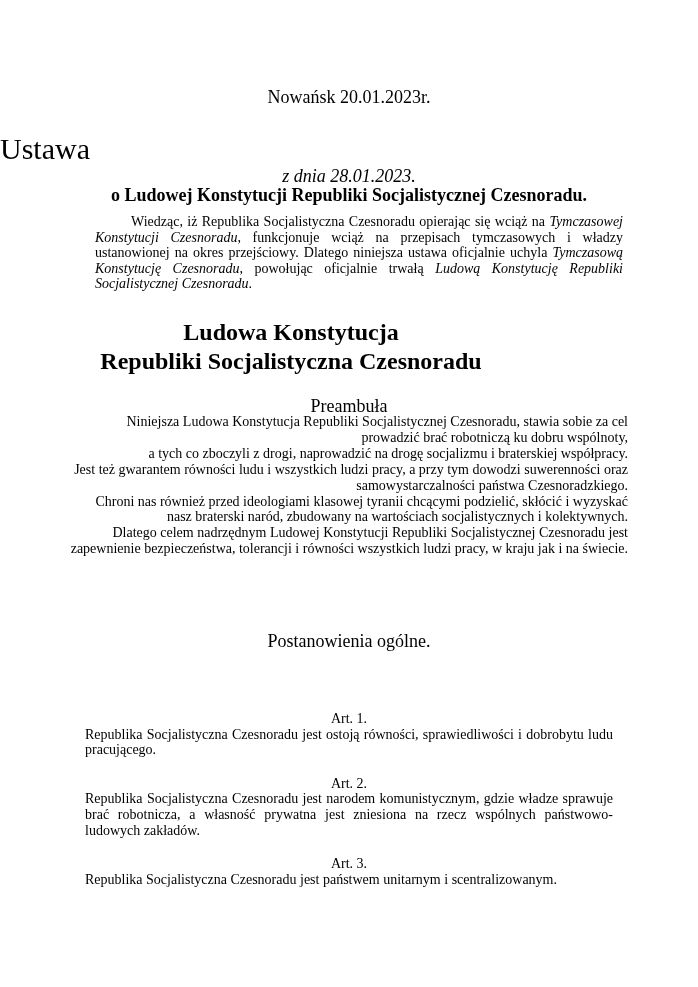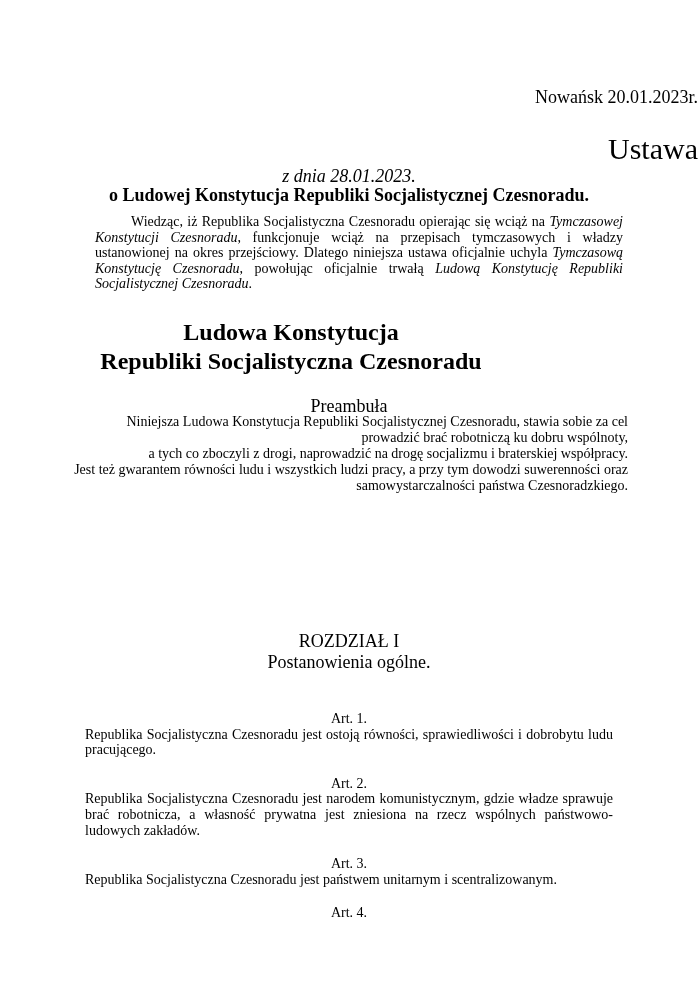--- a/index.html
+++ b/index.html
@@ -1,70 +1,67 @@
 <!DOCTYPE html>
 <html><head>
 <meta charset="utf-8">
 <style>
   html, body { margin: 0; padding: 0; background: #ffffff; }
   body { width: 698px; height: 987px; overflow: hidden; position: relative;
          font-family: "Liberation Serif", serif; color: #000; }
-  .place-date { position: absolute; top: 87px; left: 0; width: 698px; text-align: right; font-size: 18px; }
-  .ustawa { position: absolute; top: 133px; left: 0; width: 698px; text-align: right; font-size: 30px; line-height: 32px; }
+  .place-date { position: absolute; top: 87px; left: 0; width: 698px; text-align: center; font-size: 18px; }
+  .ustawa { position: absolute; top: 133px; left: 0; width: 698px; text-align: left; font-size: 30px; line-height: 32px; }
   .ustawa-date { position: absolute; top: 166px; left: 0; width: 698px; text-align: center; font-size: 18px; line-height: 20px; font-style: italic; }
   .ustawa-subject { position: absolute; top: 184px; left: 0; width: 698px; text-align: center; font-size: 18px; font-weight: bold; line-height: 22px; }
   .intro { position: absolute; top: 214px; left: 95px; width: 528px; font-size: 14px; line-height: 15.6px; text-align: justify; text-indent: 36px; }
   .const-title { position: absolute; top: 318px; left: 0; width: 582px; text-align: center; font-size: 24px; font-weight: bold; line-height: 29px; }
   .preamble-title { position: absolute; top: 396px; left: 0; width: 698px; text-align: center; font-size: 18px; line-height: 20px; }
   .preamble { position: absolute; top: 414px; left: 70px; width: 558px; font-size: 14px; line-height: 15.9px; text-align: right; }
   .preamble p { margin: 0; }
   .chapter { position: absolute; top: 631px; left: 0; width: 698px; text-align: center; font-size: 18px; line-height: 21px; }
   .articles { position: absolute; top: 689px; left: 85px; width: 528px; font-size: 14px; line-height: 15.6px; margin-top: 22px; }
   .article { margin-bottom: 18px; }
   .article-title { text-align: center; }
   .article-body { text-align: justify; }
   em { font-style: italic; }
 </style>
 </head>
 <body>
 
 <div class="place-date">Nowańsk 20.01.2023r.</div>
 <div class="ustawa">Ustawa</div>
 <div class="ustawa-date">z dnia 28.01.2023.</div>
-<div class="ustawa-subject">o Ludowej Konstytucja Republiki Socjalistycznej Czesnoradu.</div>
+<div class="ustawa-subject">o Ludowej Konstytucji Republiki Socjalistycznej Czesnoradu.</div>
 
 <div class="intro"><span>Wiedząc, iż Republika Socjalistyczna Czesnoradu opierając się wciąż na </span><em>Tymczasowej Konstytucji Czesnoradu</em><span>, funkcjonuje wciąż na przepisach tymczasowych i władzy ustanowionej na okres przejściowy. Dlatego niniejsza ustawa oficjalnie uchyla </span><em>Tymczasową Konstytucję Czesnoradu</em><span>, powołując oficjalnie trwałą </span><em>Ludową Konstytucję Republiki Socjalistycznej Czesnoradu</em><span>.</span></div>
 
 <div class="const-title">
   <div>Ludowa Konstytucja</div>
   <div>Republiki Socjalistyczna Czesnoradu</div>
 </div>
 
 <div class="preamble-title">Preambuła</div>
 <div class="preamble">
   <p>Niniejsza Ludowa Konstytucja Republiki Socjalistycznej Czesnoradu, stawia sobie za cel prowadzić brać robotniczą ku dobru wspólnoty,</p>
   <p>a tych co zboczyli z drogi, naprowadzić na drogę socjalizmu i braterskiej współpracy.</p>
   <p>Jest też gwarantem równości ludu i wszystkich ludzi pracy, a przy tym dowodzi suwerenności oraz samowystarczalności państwa Czesnoradzkiego.</p>
+  <p>Chroni nas również przed ideologiami klasowej tyranii chcącymi podzielić, skłócić i wyzyskać nasz braterski naród, zbudowany na wartościach socjalistycznych i kolektywnych.</p>
+  <p>Dlatego celem nadrzędnym Ludowej Konstytucji Republiki Socjalistycznej Czesnoradu jest zapewnienie bezpieczeństwa, tolerancji i równości wszystkich ludzi pracy, w kraju jak i na świecie.</p>
 </div>
 
 <div class="chapter">
-  <div>ROZDZIAŁ I</div>
   <div>Postanowienia ogólne.</div>
 </div>
 
 <div class="articles">
   <div class="article">
     <div class="article-title">Art. 1.</div>
     <div class="article-body">Republika Socjalistyczna Czesnoradu jest ostoją równości, sprawiedliwości i dobrobytu ludu pracującego.</div>
   </div>
   <div class="article">
     <div class="article-title">Art. 2.</div>
     <div class="article-body">Republika Socjalistyczna Czesnoradu jest narodem komunistycznym, gdzie władze sprawuje brać robotnicza, a własność prywatna jest zniesiona na rzecz wspólnych państwowo-ludowych zakładów.</div>
   </div>
   <div class="article">
     <div class="article-title">Art. 3.</div>
     <div class="article-body">Republika Socjalistyczna Czesnoradu jest państwem unitarnym i scentralizowanym.</div>
   </div>
-  <div class="article">
-    <div class="article-title">Art. 4.</div>
-    <div class="article-body"></div>
-  </div>
 </div>
 
 </body></html>

